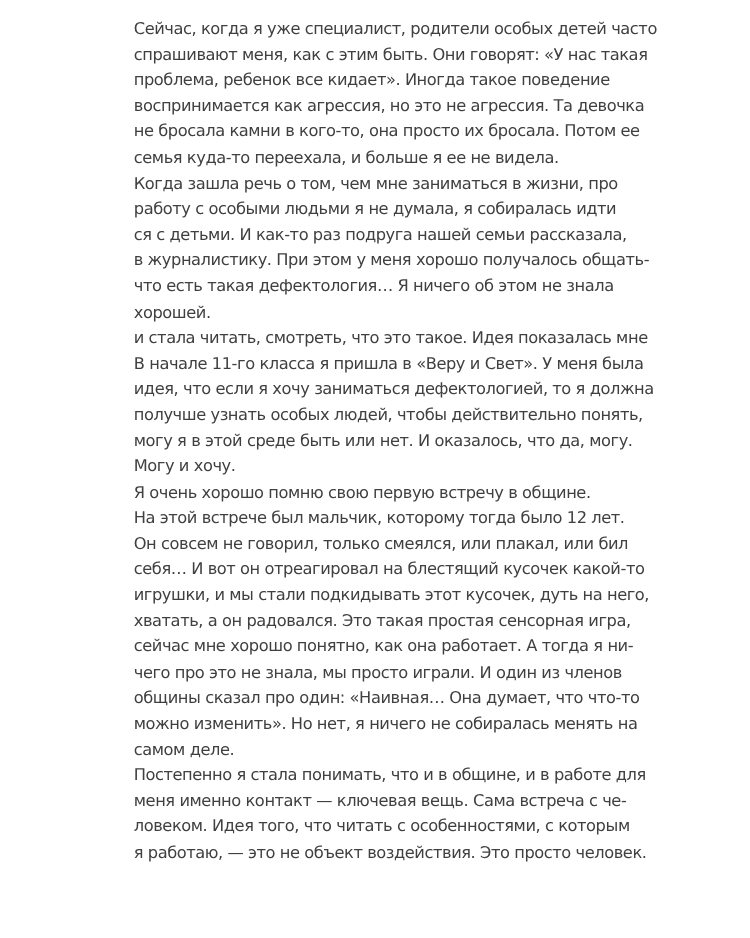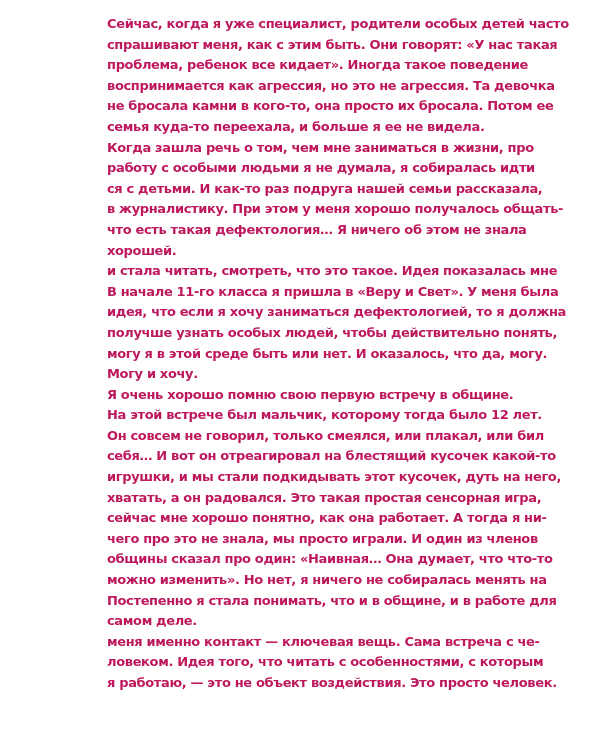--- a/index.html
+++ b/index.html
@@ -27,22 +27,21 @@
       top: 14px;
       width: 400px;
     }
     .line {
       display: block;
       height: 20.6px;
       line-height: 20.6px;
       font-size: 13px;
       letter-spacing: -0.35px;
       white-space: nowrap;
-      color: #be185d;
-      font-weight: bold;
+      color: #404040;
     }
     .footer {
       position: absolute;
       left: 0;
       top: 704px;
       width: 600px;
       height: 22px;
     }
     .running-title {
       position: absolute;
@@ -89,20 +88,20 @@
     <span class="line">Я очень хорошо помню свою первую встречу в общине.</span>
     <span class="line">На этой встрече был мальчик, которому тогда было 12 лет.</span>
     <span class="line">Он совсем не говорил, только смеялся, или плакал, или бил</span>
     <span class="line">себя… И вот он отреагировал на блестящий кусочек какой-то</span>
     <span class="line">игрушки, и мы стали подкидывать этот кусочек, дуть на него,</span>
     <span class="line">хватать, а он радовался. Это такая простая сенсорная игра,</span>
     <span class="line">сейчас мне хорошо понятно, как она работает. А тогда я ни-</span>
     <span class="line">чего про это не знала, мы просто играли. И один из членов</span>
     <span class="line">общины сказал про один: «Наивная… Она думает, что что-то</span>
     <span class="line">можно изменить». Но нет, я ничего не собиралась менять на</span>
+    <span class="line">самом деле.</span>
     <span class="line">Постепенно я стала понимать, что и в общине, и в работе для</span>
-    <span class="line">самом деле.</span>
     <span class="line">меня именно контакт — ключевая вещь. Сама встреча с че-</span>
     <span class="line">ловеком. Идея того, что читать с особенностями, с которым</span>
     <span class="line">я работаю, — это не объект воздействия. Это просто человек.</span>
   </div>
 
 </div>
 
 </body></html>

